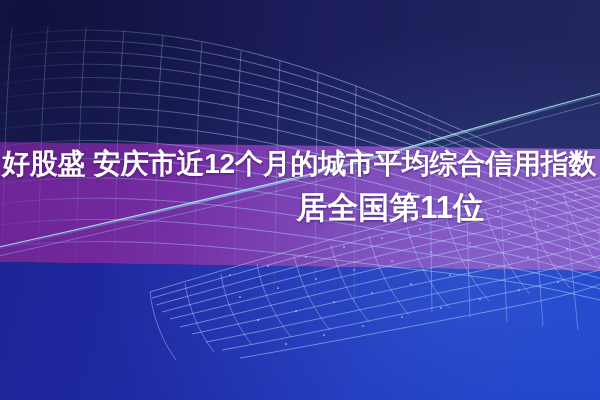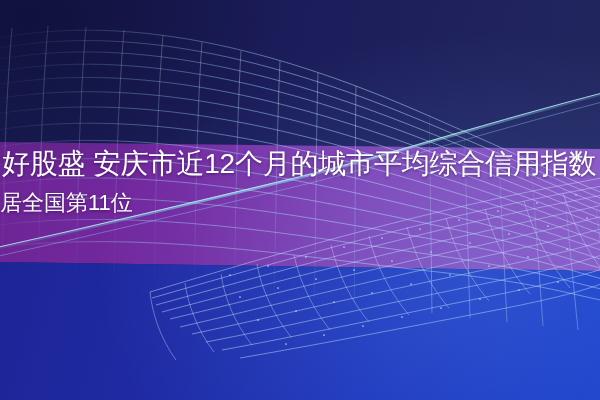--- a/index.html
+++ b/index.html
@@ -61,39 +61,39 @@
     pointer-events: none;
   }
   #mesh-wrap svg { display: block; }
 
   
   #headline {
     position: absolute;
     left: 0;
     top: 150px;
     width: 484px;
-    text-align: left;
+    text-align: right;
     color: #ffffff;
-    font-weight: 400;
+    font-weight: 700;
     line-height: 1.0;
     letter-spacing: 0px;
     text-shadow: 0 1px 3px rgba(30,0,60,0.55);
     -webkit-font-smoothing: antialiased;
   }
   .hl-line {
     display: block;
     white-space: nowrap;
   }
   #hl-line-1 {
     font-size: 28px;
     padding: 0 2px;
     letter-spacing: -0.2px;
   }
   #hl-line-2 {
-    font-size: 22px;
+    font-size: 31px;
     margin-top: 14px;
   }
 </style>
 </head>
 <body>
 
 <div id="stage">
 
   <div class="layer" id="band-navy"></div>
   <div class="layer" id="band-purple"></div>

